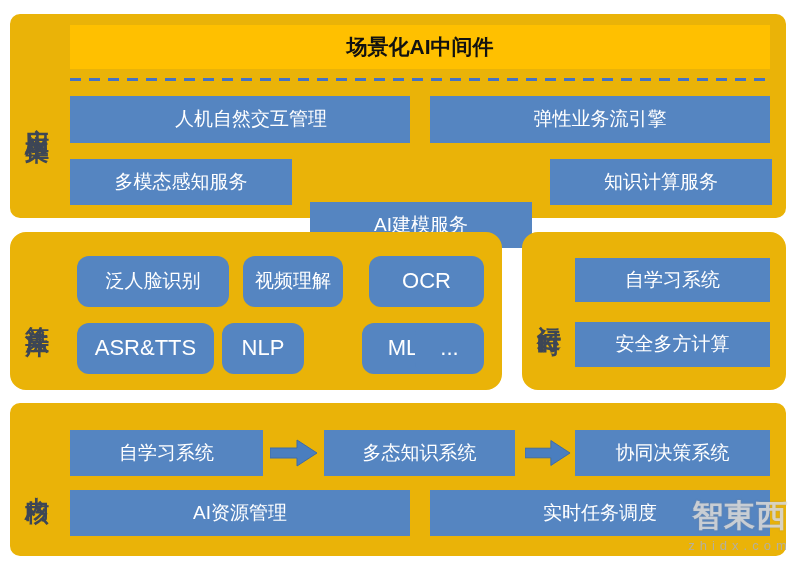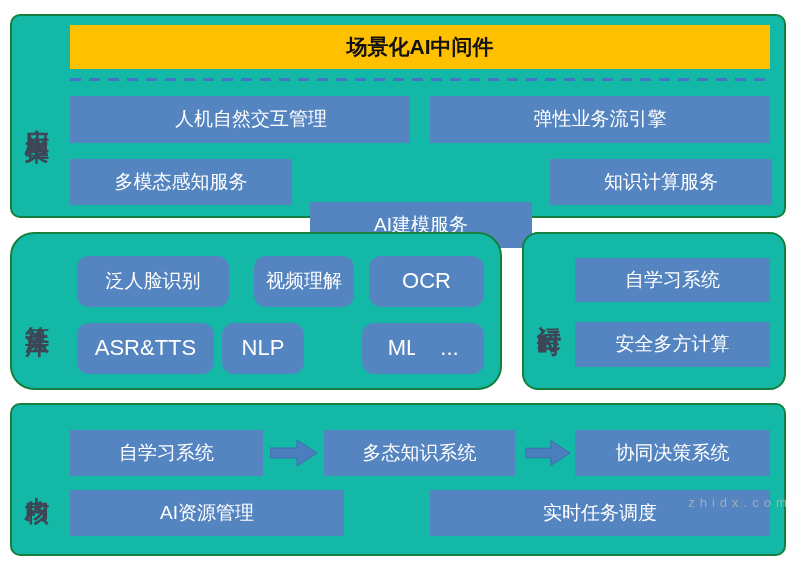--- a/index.html
+++ b/index.html
@@ -5,22 +5,22 @@
   * { margin:0; padding:0; box-sizing:border-box; }
   html,body { width:800px; height:566px; }
   body {
     position:relative;
     background:#ffffff;
     font-family:"Liberation Sans","DejaVu Sans",sans-serif;
     overflow:hidden;
   }
   .panel {
     position:absolute;
-    border:2px solid #15803d;
-    background:#14b8a6;
+    border:2px solid #eab308;
+    background:#eab308;
   }
   .vlabel {
     position:absolute;
     writing-mode:vertical-lr;
     text-orientation:upright;
     font-weight:bold;
     font-size:24px;
     letter-spacing:3px;
     color:#3D4656;
     top:50%;
@@ -75,53 +75,53 @@
   }
   .watermark .wm-sub {
     font-size:13px;
     letter-spacing:5px;
     color:rgba(175,175,175,0.9);
     margin-top:1px;
   }
 
   
   #panel-app     { left:10px;  top:14px;  width:776px; height:204px; border-radius:10px; }
-  #panel-algo    { left:10px;  top:232px; width:492px; height:158px; border-radius:24px; }
+  #panel-algo    { left:10px;  top:232px; width:492px; height:158px; border-radius:16px; }
   #panel-runtime { left:522px; top:232px; width:264px; height:158px; border-radius:16px; }
   #panel-kernel  { left:10px;  top:403px; width:776px; height:153px; border-radius:10px; }
 
   
   #banner   { left:58px;  top:9px;   width:700px; height:44px; }
   #dash     { left:58px;  top:62px;  width:700px; }
   #a-r2b1   { left:58px;  top:80px;  width:340px; height:47px;padding-left:22px; }
   #a-r2b2   { left:418px; top:80px;  width:340px; height:47px; }
   #a-r3b1   { left:58px;  top:143px; width:222px; height:46px;font-family:Liberation Serif, serif; }
   #a-r3b2   { left:298px; top:143px; width:222px; height:46px;margin-top:43px; }
   #a-r3b3   { left:538px; top:143px; width:222px; height:46px; }
 
   
   #b-r1b1   { left:65px;  top:22px;  width:152px; height:51px; }
-  #b-r1b2   { left:242px; top:22px;  width:100px; height:51px; }
+  #b-r1b2   { left:231px; top:22px;  width:100px; height:51px; }
   #b-r1b3   { left:357px; top:22px;  width:115px; height:51px; }
   #b-r2b1   { left:65px;  top:89px;  width:137px; height:51px; }
   #b-r2b2   { left:210px; top:89px;  width:82px;  height:51px; }
   #b-r2b3   { left:318px; top:89px;  width:82px;  height:51px;margin-left:32px; }
   #b-r2b4   { left:403px; top:89px;  width:69px;  height:51px; }
 
   
   #c-b1     { left:51px;  top:24px;  width:195px; height:44px; }
   #c-b2     { left:51px;  top:88px;  width:195px; height:45px; }
 
   
   #d-f1     { left:58px;  top:25px;  width:193px; height:46px; }
   #d-arrow1 { left:258px; top:33px; }
   #d-f2     { left:312px; top:25px;  width:191px; height:46px; }
   #d-arrow2 { left:513px; top:33px;  width:46px; }
   #d-f3     { left:563px; top:25px;  width:195px; height:46px; }
-  #d-r2b1   { left:58px;  top:85px;  width:274px; height:46px; }
+  #d-r2b1   { left:58px;  top:85px;  width:340px; height:46px; }
   #d-r2b2   { left:418px; top:85px;  width:340px; height:46px; }
 </style>
 </head>
 <body>
 
 <div class="panel" id="panel-app">
   <div class="vlabel">应用框架</div>
   <div class="banner" id="banner">场景化AI中间件</div>
   <div class="dashline" id="dash"></div>
   <div class="bluebox" id="a-r2b1">人机自然交互管理</div>
@@ -157,14 +157,15 @@
   <div class="bluebox" id="d-f2">多态知识系统</div>
   <svg class="flow-arrow" id="d-arrow2" viewBox="0 0 48 30">
     <polygon points="0,10 27,10 27,2 47,15 27,28 27,20 0,20" fill="#4A7EBF" stroke="#3E6CA8" stroke-width="1"></polygon>
   </svg>
   <div class="bluebox" id="d-f3">协同决策系统</div>
   <div class="bluebox" id="d-r2b1">AI资源管理</div>
   <div class="bluebox" id="d-r2b2">实时任务调度</div>
 </div>
 
 <div class="watermark">
+  <div class="wm-main">智東西</div>
   <div class="wm-sub">zhidx.com</div>
 </div>
 
 </body></html>

